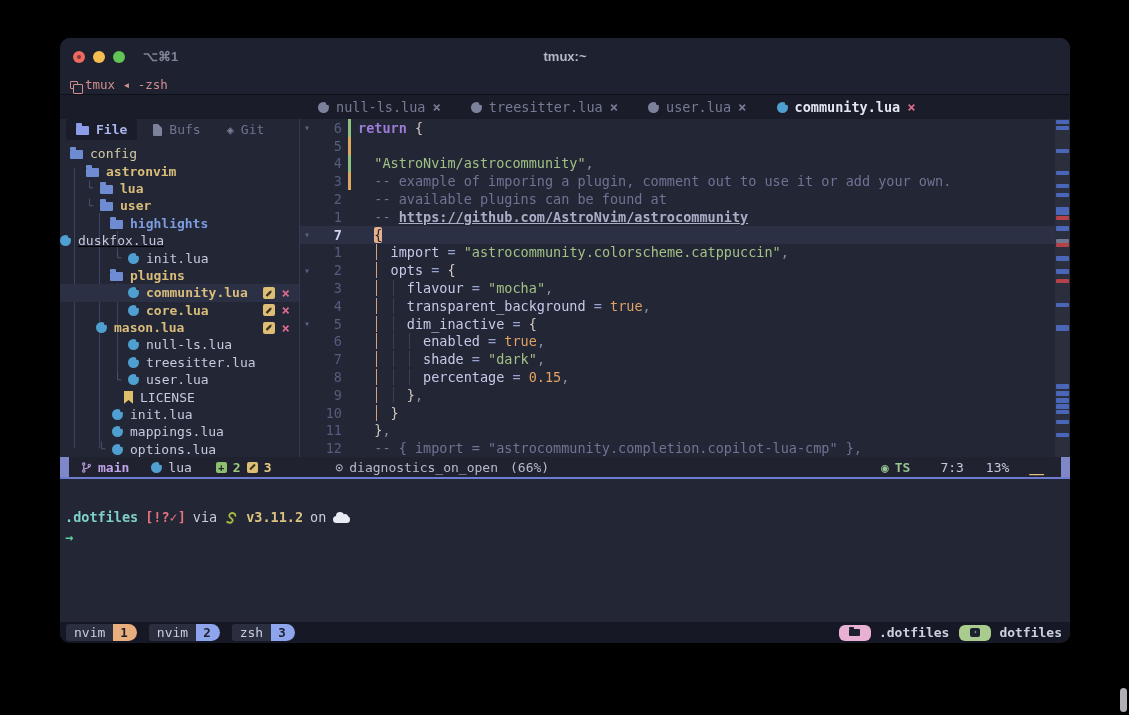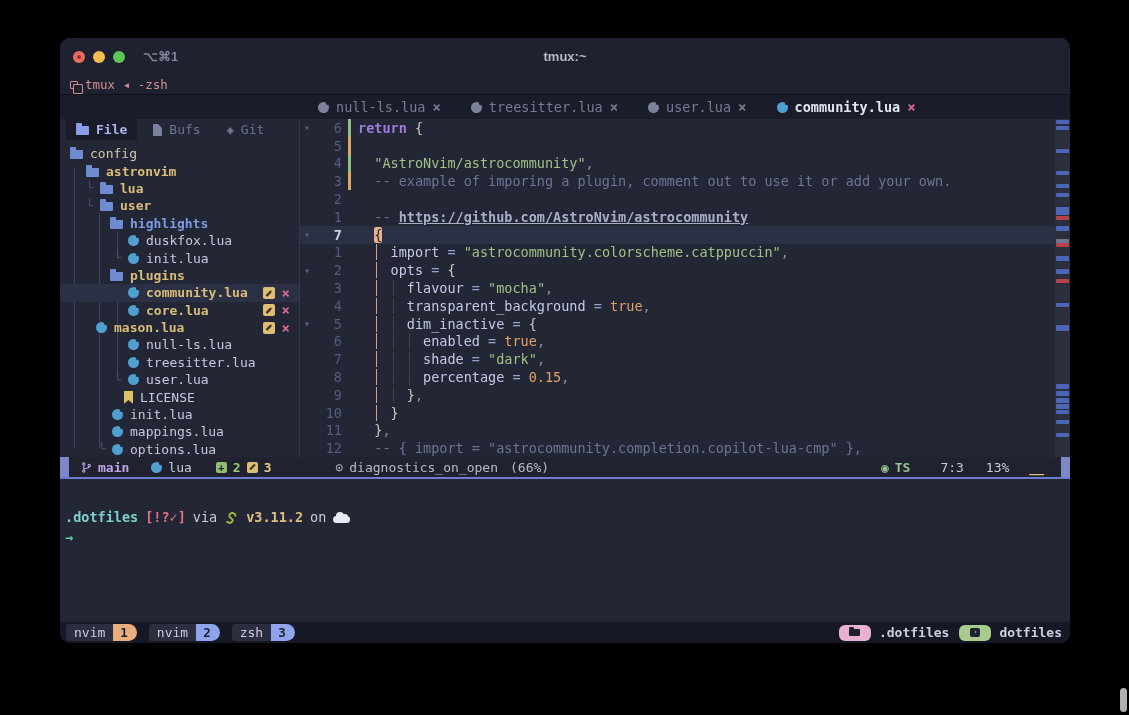--- a/index.html
+++ b/index.html
@@ -223,21 +223,21 @@
           </div>
           <div class="trow" style="padding-left: 40px;">
             <span class="tconn" style="left: 26px;">└</span>
             <span class="icon-folder"></span>
             <span class="tname yellow">user</span>
           </div>
           <div class="trow" style="padding-left: 50px;">
             <span class="icon-folder"></span>
             <span class="tname blue">highlights</span>
           </div>
-          <div class="trow" style="padding-left: 68px;">
+          <div class="trow" style=" text-decoration: underline;">
             <span class="luaicon"></span>
             <span class="tname white">duskfox.lua</span>
           </div>
           <div class="trow" style="padding-left: 68px;">
             <span class="tconn" style="left: 54px;">└</span>
             <span class="luaicon"></span>
             <span class="tname white">init.lua</span>
           </div>
           <div class="trow" style="padding-left: 50px;">
             <span class="icon-folder"></span>
@@ -303,21 +303,21 @@
             <span class="luaicon"></span>
             <span class="tname white">options.lua</span>
           </div>
         </div>
     </div>
     <div class="editor" id="editor">
         <div class="crow"><span class="fold">▾</span><span class="lnum">6</span><i class="gitbar add"></i><span class="ltext"><span class="seg-kw">return</span><span class="seg-plain"> </span><span class="seg-brace">{</span></span></div>
         <div class="crow"><span class="fold"></span><span class="lnum">5</span><i class="gitbar chg"></i><span class="ltext"><span class="seg-plain">  </span></span></div>
         <div class="crow"><span class="fold"></span><span class="lnum">4</span><i class="gitbar add"></i><span class="ltext"><span class="seg-plain">  </span><span class="seg-str">"AstroNvim/astrocommunity"</span><span class="seg-pun">,</span></span></div>
         <div class="crow"><span class="fold"></span><span class="lnum">3</span><i class="gitbar chg"></i><span class="ltext"><span class="seg-plain">  </span><span class="seg-cmt">-- example of imporing a plugin, comment out to use it or add your own.</span></span></div>
-        <div class="crow"><span class="fold"></span><span class="lnum">2</span><i class="gitbar"></i><span class="ltext"><span class="seg-plain">  </span></span></div>
+        <div class="crow"><span class="fold"></span><span class="lnum">2</span><i class="gitbar"></i><span class="ltext"><span class="seg-plain">  </span><span class="seg-cmt">-- available plugins can be found at</span></span></div>
         <div class="crow"><span class="fold"></span><span class="lnum">1</span><i class="gitbar"></i><span class="ltext"><span class="seg-plain">  </span><span class="seg-cmt">-- </span><span class="seg-url">https://github.com/AstroNvim/astrocommunity</span></span></div>
         <div class="crow cur"><span class="fold">▾</span><span class="lnum cur">7</span><i class="gitbar"></i><span class="ltext"><span class="seg-plain">  </span><span class="seg-cursor">{</span></span></div>
         <div class="crow"><span class="fold"></span><span class="lnum">1</span><i class="gitbar"></i><span class="ltext"><i class="cguide p" style="left: calc(2ch + 9px);"></i><span class="seg-plain">    </span><span class="seg-fld">import</span><span class="seg-plain"> </span><span class="seg-op">=</span><span class="seg-plain"> </span><span class="seg-str">"astrocommunity.colorscheme.catppuccin"</span><span class="seg-pun">,</span></span></div>
         <div class="crow"><span class="fold">▾</span><span class="lnum">2</span><i class="gitbar"></i><span class="ltext"><i class="cguide p" style="left: calc(2ch + 9px);"></i><span class="seg-plain">    </span><span class="seg-fld">opts</span><span class="seg-plain"> </span><span class="seg-op">=</span><span class="seg-plain"> </span><span class="seg-brace">{</span></span></div>
         <div class="crow"><span class="fold"></span><span class="lnum">3</span><i class="gitbar"></i><span class="ltext"><i class="cguide p" style="left: calc(2ch + 9px);"></i><i class="cguide g" style="left: calc(4ch + 9px);"></i><span class="seg-plain">      </span><span class="seg-fld">flavour</span><span class="seg-plain"> </span><span class="seg-op">=</span><span class="seg-plain"> </span><span class="seg-str">"mocha"</span><span class="seg-pun">,</span></span></div>
         <div class="crow"><span class="fold"></span><span class="lnum">4</span><i class="gitbar"></i><span class="ltext"><i class="cguide p" style="left: calc(2ch + 9px);"></i><i class="cguide g" style="left: calc(4ch + 9px);"></i><span class="seg-plain">      </span><span class="seg-fld">transparent_background</span><span class="seg-plain"> </span><span class="seg-op">=</span><span class="seg-plain"> </span><span class="seg-bool">true</span><span class="seg-pun">,</span></span></div>
         <div class="crow"><span class="fold">▾</span><span class="lnum">5</span><i class="gitbar"></i><span class="ltext"><i class="cguide p" style="left: calc(2ch + 9px);"></i><i class="cguide g" style="left: calc(4ch + 9px);"></i><span class="seg-plain">      </span><span class="seg-fld">dim_inactive</span><span class="seg-plain"> </span><span class="seg-op">=</span><span class="seg-plain"> </span><span class="seg-brace">{</span></span></div>
         <div class="crow"><span class="fold"></span><span class="lnum">6</span><i class="gitbar"></i><span class="ltext"><i class="cguide p" style="left: calc(2ch + 9px);"></i><i class="cguide g" style="left: calc(4ch + 9px);"></i><i class="cguide g" style="left: calc(6ch + 9px);"></i><span class="seg-plain">        </span><span class="seg-fld">enabled</span><span class="seg-plain"> </span><span class="seg-op">=</span><span class="seg-plain"> </span><span class="seg-bool">true</span><span class="seg-pun">,</span></span></div>
         <div class="crow"><span class="fold"></span><span class="lnum">7</span><i class="gitbar"></i><span class="ltext"><i class="cguide p" style="left: calc(2ch + 9px);"></i><i class="cguide g" style="left: calc(4ch + 9px);"></i><i class="cguide g" style="left: calc(6ch + 9px);"></i><span class="seg-plain">        </span><span class="seg-fld">shade</span><span class="seg-plain"> </span><span class="seg-op">=</span><span class="seg-plain"> </span><span class="seg-str">"dark"</span><span class="seg-pun">,</span></span></div>
         <div class="crow"><span class="fold"></span><span class="lnum">8</span><i class="gitbar"></i><span class="ltext"><i class="cguide p" style="left: calc(2ch + 9px);"></i><i class="cguide g" style="left: calc(4ch + 9px);"></i><i class="cguide g" style="left: calc(6ch + 9px);"></i><span class="seg-plain">        </span><span class="seg-fld">percentage</span><span class="seg-plain"> </span><span class="seg-op">=</span><span class="seg-plain"> </span><span class="seg-num">0.15</span><span class="seg-pun">,</span></span></div>

